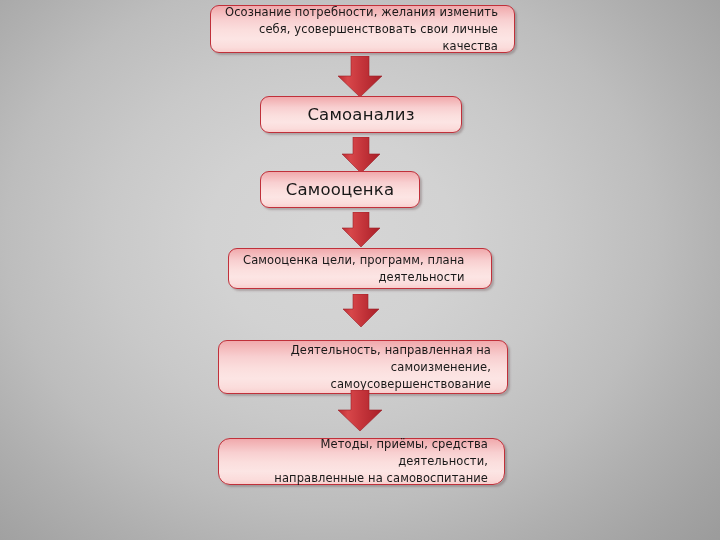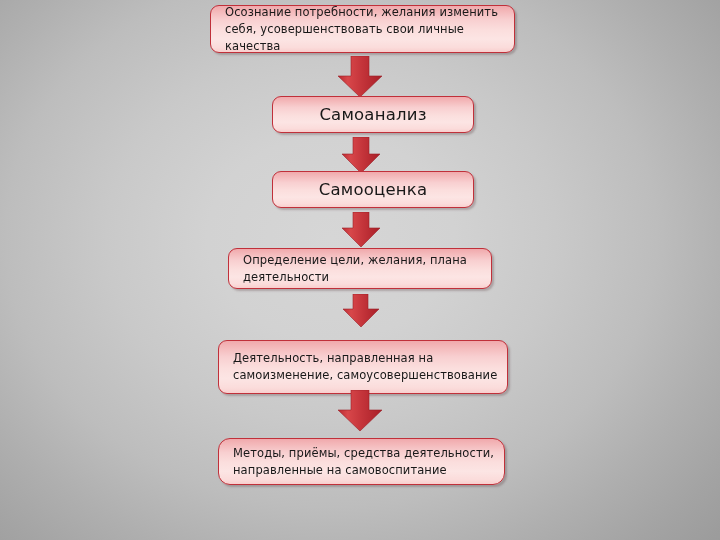--- a/index.html
+++ b/index.html
@@ -54,41 +54,40 @@
   .fbox .txt {
     white-space: pre-line;
   }
 
   
   .fbox.small .txt {
     font-size: 11.5px;
     line-height: 17px;
     letter-spacing: 0.1px;
     padding-left: 14px;
-    padding-right: 8px;
-    text-align: left;
+    padding-right: 16px;
+    text-align: right;
   }
 
   
   .fbox.title {
     justify-content: center;
-    margin-left: 12px;
   }
   .fbox.title .txt {
     font-size: 16.5px;
     line-height: 20px;
     text-align: center;
     width: 100%;
     letter-spacing: 0.2px;
   }
 
   
   #box-1 { left: 210px; top: 5px;   width: 305px; height: 48px; }
   #box-2 { left: 260px; top: 96px;  width: 202px; height: 37px; }
-  #box-3 { left: 260px; top: 171px; width: 202px; height: 37px; }
+  #box-3 { left: 260px; top: 171px; width: 160px; height: 37px; }
   #box-4 { left: 228px; top: 248px; width: 264px; height: 41px; }
   #box-5 { left: 218px; top: 340px; width: 290px; height: 54px; }
   #box-6 { left: 218px; top: 438px; width: 287px; height: 47px; border-radius: 12px; }
 
   
   .arrow {
     position: absolute;
   }
   .arrow svg { display: block; }
 
@@ -152,21 +151,21 @@
           <stop offset="22%" stop-color="#d8474a"></stop>
           <stop offset="55%" stop-color="#c4343a"></stop>
           <stop offset="100%" stop-color="#a81f28"></stop>
         </linearGradient>
       </defs>
       <polygon points="13,0 29,0 29,16 40,16 21,35 2,16 13,16" fill="url(#ag3)" stroke="#9b1f26" stroke-width="0.6"></polygon>
     </svg>
   </div>
 
   <div class="fbox small" id="box-4">
-    <div class="txt">Определение цели, желания, плана
+    <div class="txt">Самооценка цели, программ, плана
 деятельности</div>
   </div>
 
   <div class="arrow" id="arrow-4">
     <svg width="40" height="34" viewBox="0 0 40 34">
       <defs>
         <linearGradient id="ag4" x1="0" y1="0" x2="1" y2="0">
           <stop offset="0%" stop-color="#bb2d34"></stop>
           <stop offset="22%" stop-color="#d8474a"></stop>
           <stop offset="55%" stop-color="#c4343a"></stop>

